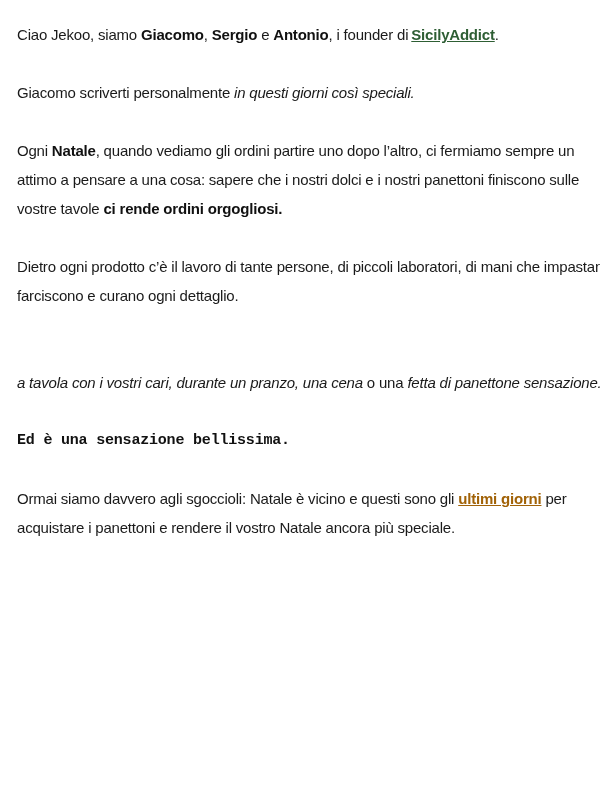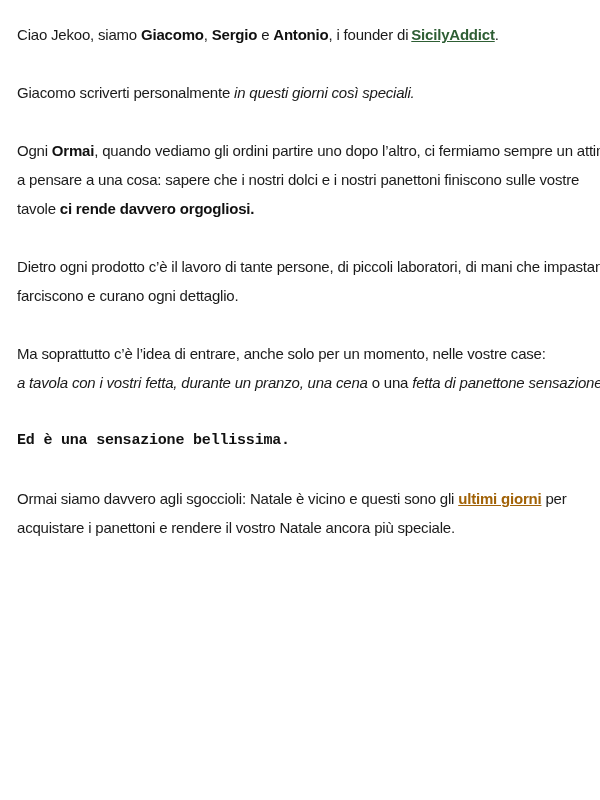--- a/index.html
+++ b/index.html
@@ -45,25 +45,25 @@
   </style>
 </head>
 <body>
 
 <div class="email-body">
 
   <p><span>Ciao Jekoo, siamo </span><b>Giacomo</b><span>, </span><b>Sergio</b><span> e </span><b>Antonio</b><span>, i founder di</span><a class="brand-link" href="#">SicilyAddict</a><span>.</span></p>
 
   <p><span>Giacomo scriverti personalmente </span><i>in questi giorni così speciali.</i></p>
 
-  <p><span>Ogni </span><b>Ormai</b><span>, quando vediamo gli ordini partire uno dopo l’altro, ci fermiamo sempre un attimo a pensare a una cosa: sapere che i nostri dolci e i nostri panettoni finiscono sulle vostre tavole </span><b>ci rende davvero orgogliosi.</b></p>
+  <p><span>Ogni </span><b>Natale</b><span>, quando vediamo gli ordini partire uno dopo l’altro, ci fermiamo sempre un attimo a pensare a una cosa: sapere che i nostri dolci e i nostri panettoni finiscono sulle vostre tavole </span><b>ci rende ordini orgogliosi.</b></p>
 
   <p><span>Dietro ogni prodotto c’è il lavoro di tante persone, di piccoli laboratori, di mani che impastano, farciscono e curano ogni dettaglio.</span></p>
 
-  <p><span>Ma soprattutto c’è l’idea di entrare, anche solo per un momento, nelle vostre case:</span><br><i>a tavola con i vostri fetta, durante un pranzo, una cena</i><span> o una </span><i>fetta di panettone sensazione.</i></p>
+  <p><br><i>a tavola con i vostri cari, durante un pranzo, una cena</i><span> o una </span><i>fetta di panettone sensazione.</i></p>
 
   <p class="extra-gap"><b>Ed è una sensazione bellissima.</b></p>
 
   <p><span>Ormai siamo davvero agli sgoccioli: Natale è vicino e questi sono gli </span><u class="emph-underline">ultimi giorni</u><span> per acquistare i panettoni e rendere il vostro Natale ancora più speciale.</span></p>
 
 
 
 </div>
 
 </body></html>

